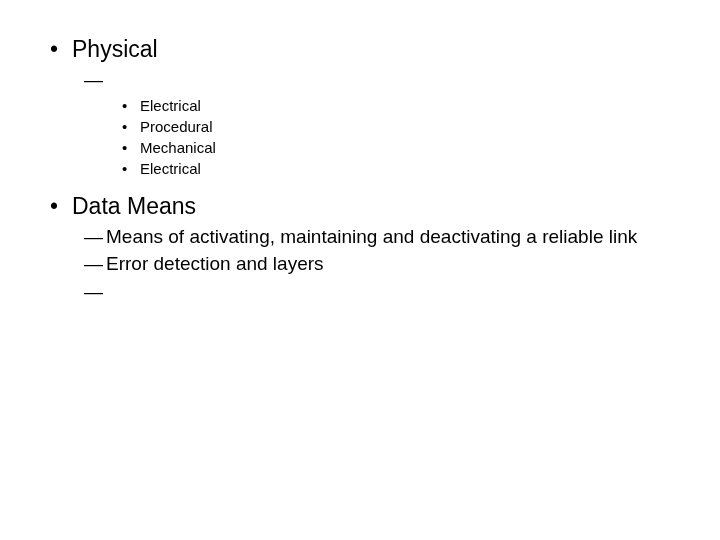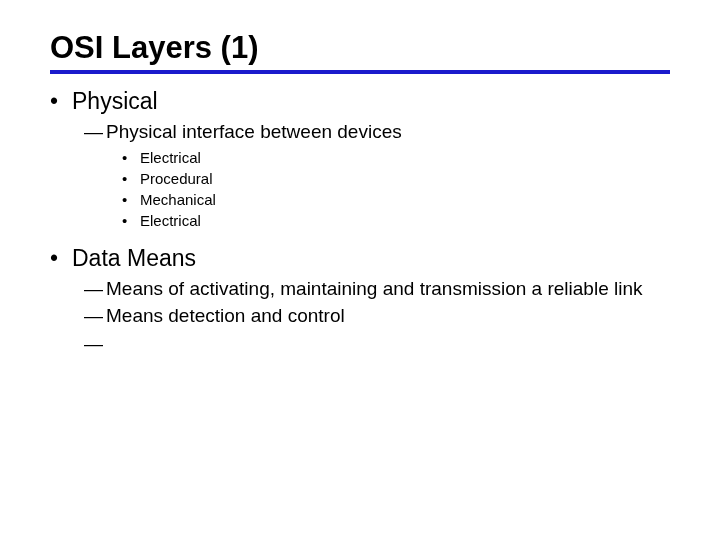--- a/index.html
+++ b/index.html
@@ -40,29 +40,27 @@
     margin:4px 0 4px 72px;
     display:flex;
   }
   .l3 .b{width:18px;flex:none}
   .spacer{height:6px}
 </style>
 </head>
 <body>
 
 <div class="slide">
-  <div class="title">OSI Layers (1)</div>
 
   <div class="l1">
     <span class="b">•</span>
     <span>Physical</span>
   </div>
   <div class="l2">
     <span class="d">—</span>
-    <span>Physical interface between devices</span>
   </div>
   <div class="l3">
     <span class="b">•</span>
     <span>Electrical</span>
   </div>
   <div class="l3">
     <span class="b">•</span>
     <span>Procedural</span>
   </div>
   <div class="l3">
@@ -75,22 +73,22 @@
   </div>
 
   <div class="spacer"></div>
 
   <div class="l1">
     <span class="b">•</span>
     <span>Data Means</span>
   </div>
   <div class="l2">
     <span class="d">—</span>
-    <span>Means of activating, maintaining and transmission a reliable link</span>
+    <span>Means of activating, maintaining and deactivating a reliable link</span>
   </div>
   <div class="l2">
     <span class="d">—</span>
-    <span>Means detection and control</span>
+    <span>Error detection and layers</span>
   </div>
   <div class="l2">
     <span class="d">—</span>
   </div>
 </div>
 
 </body></html>

